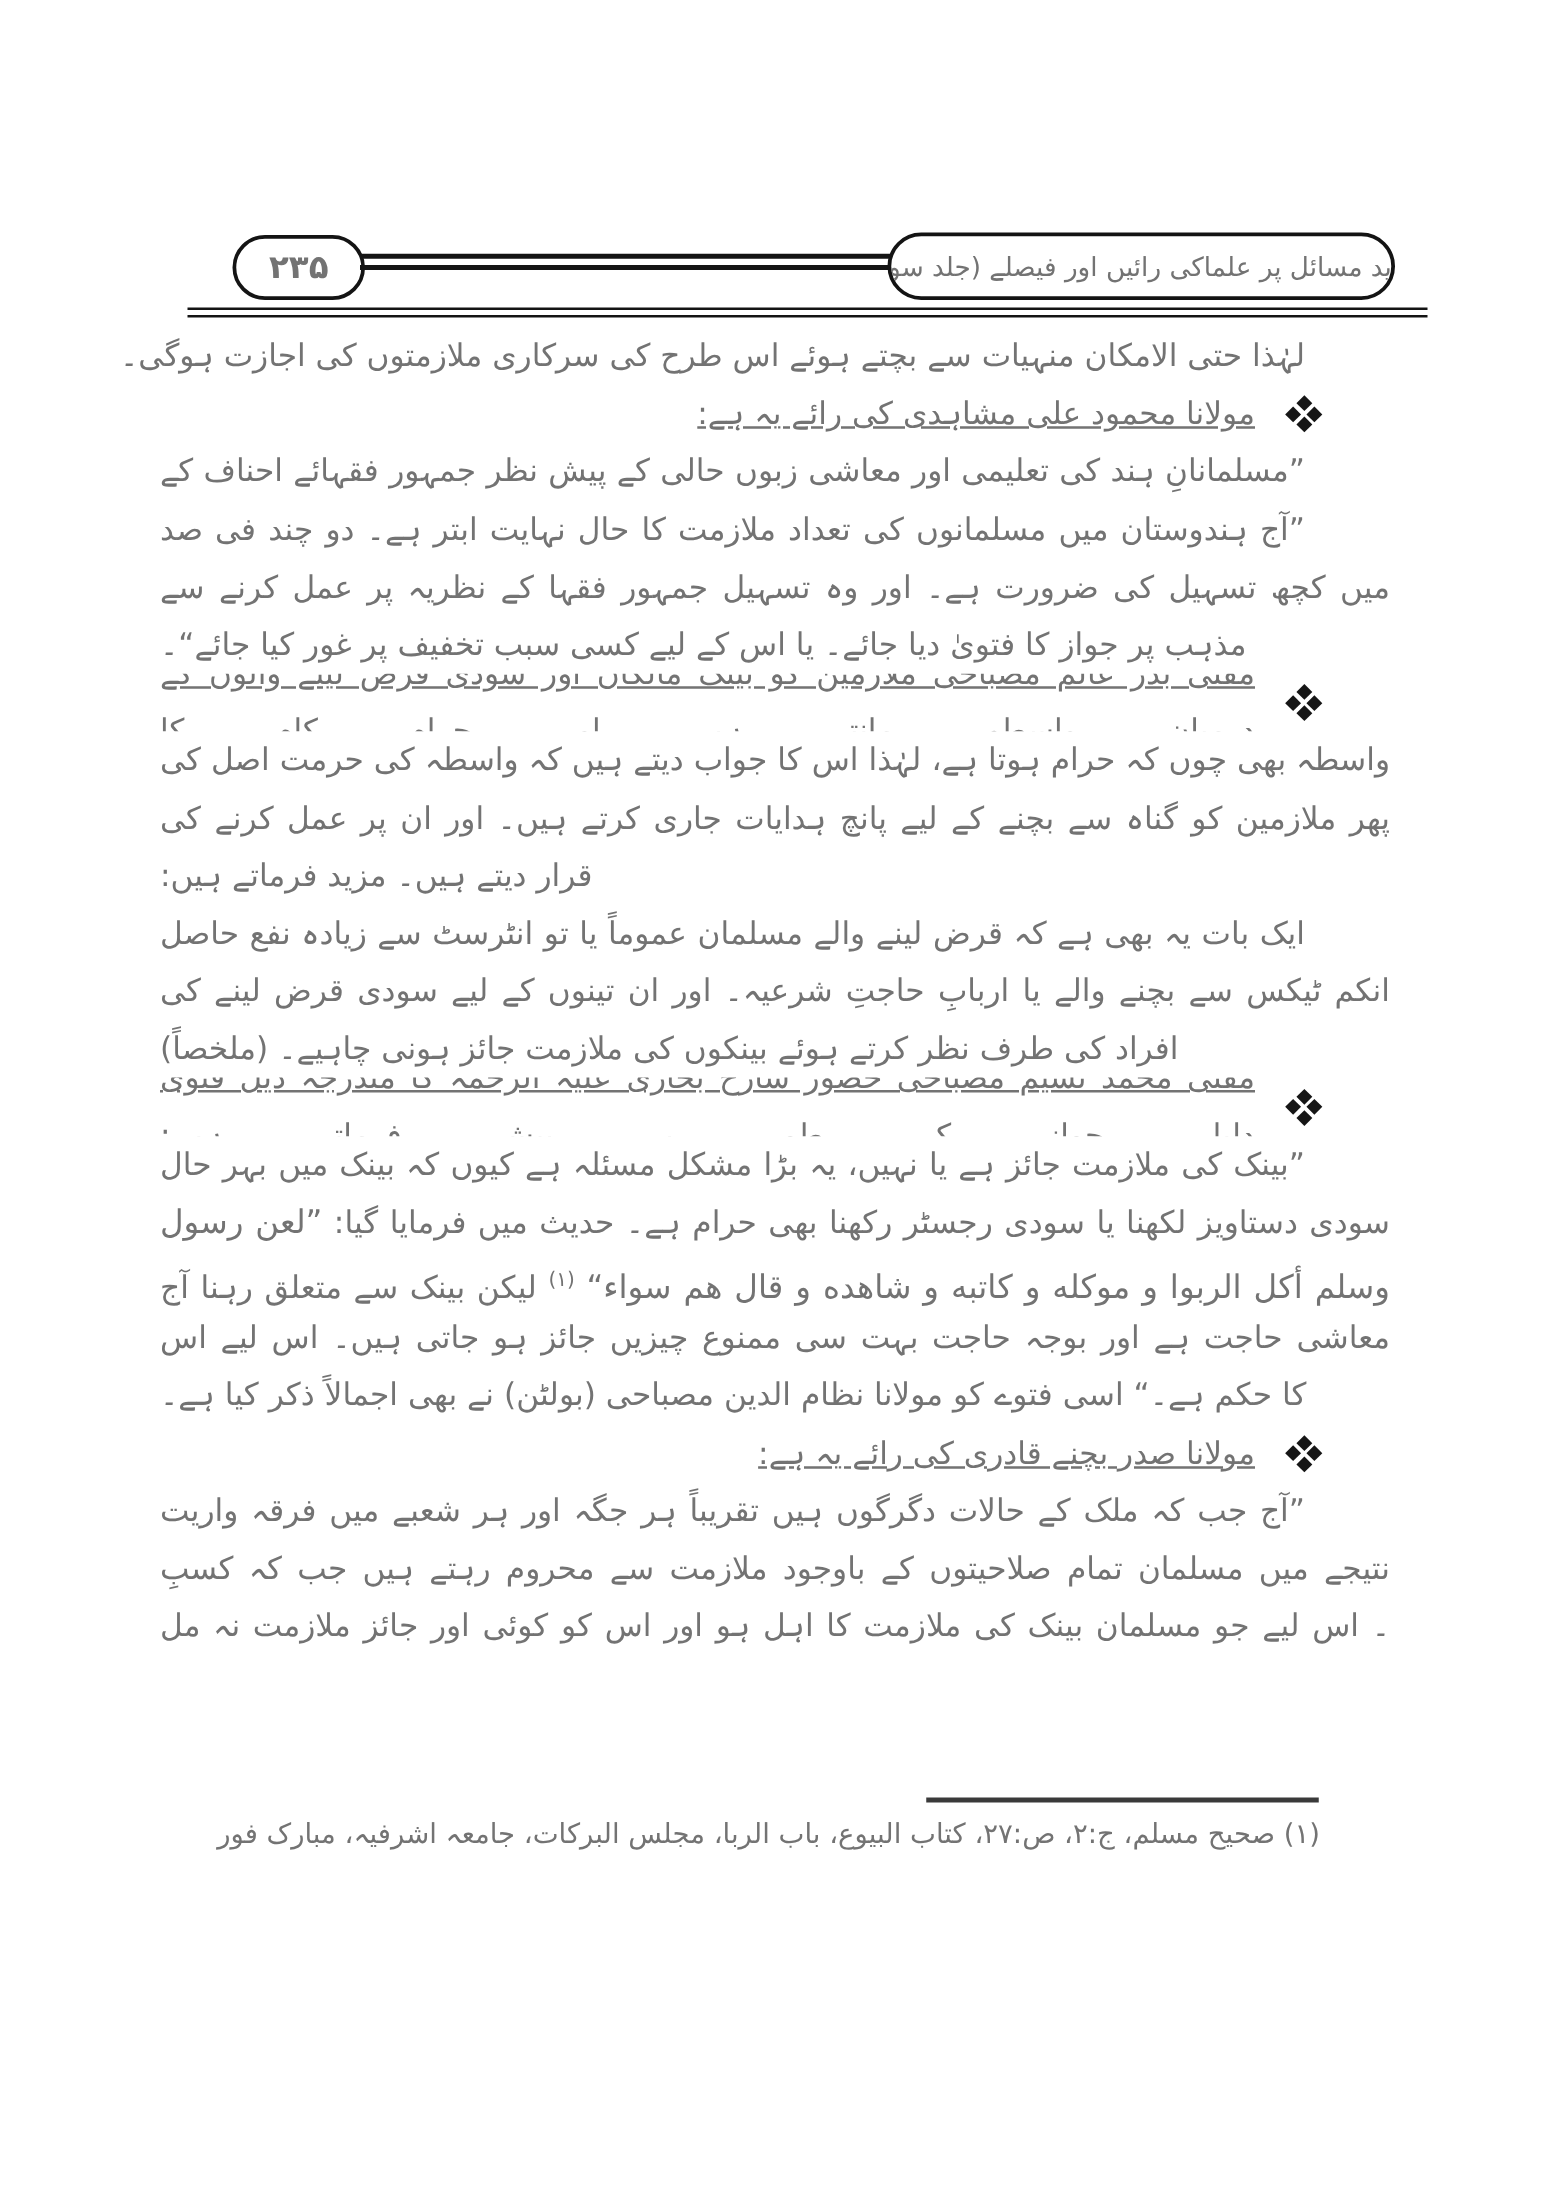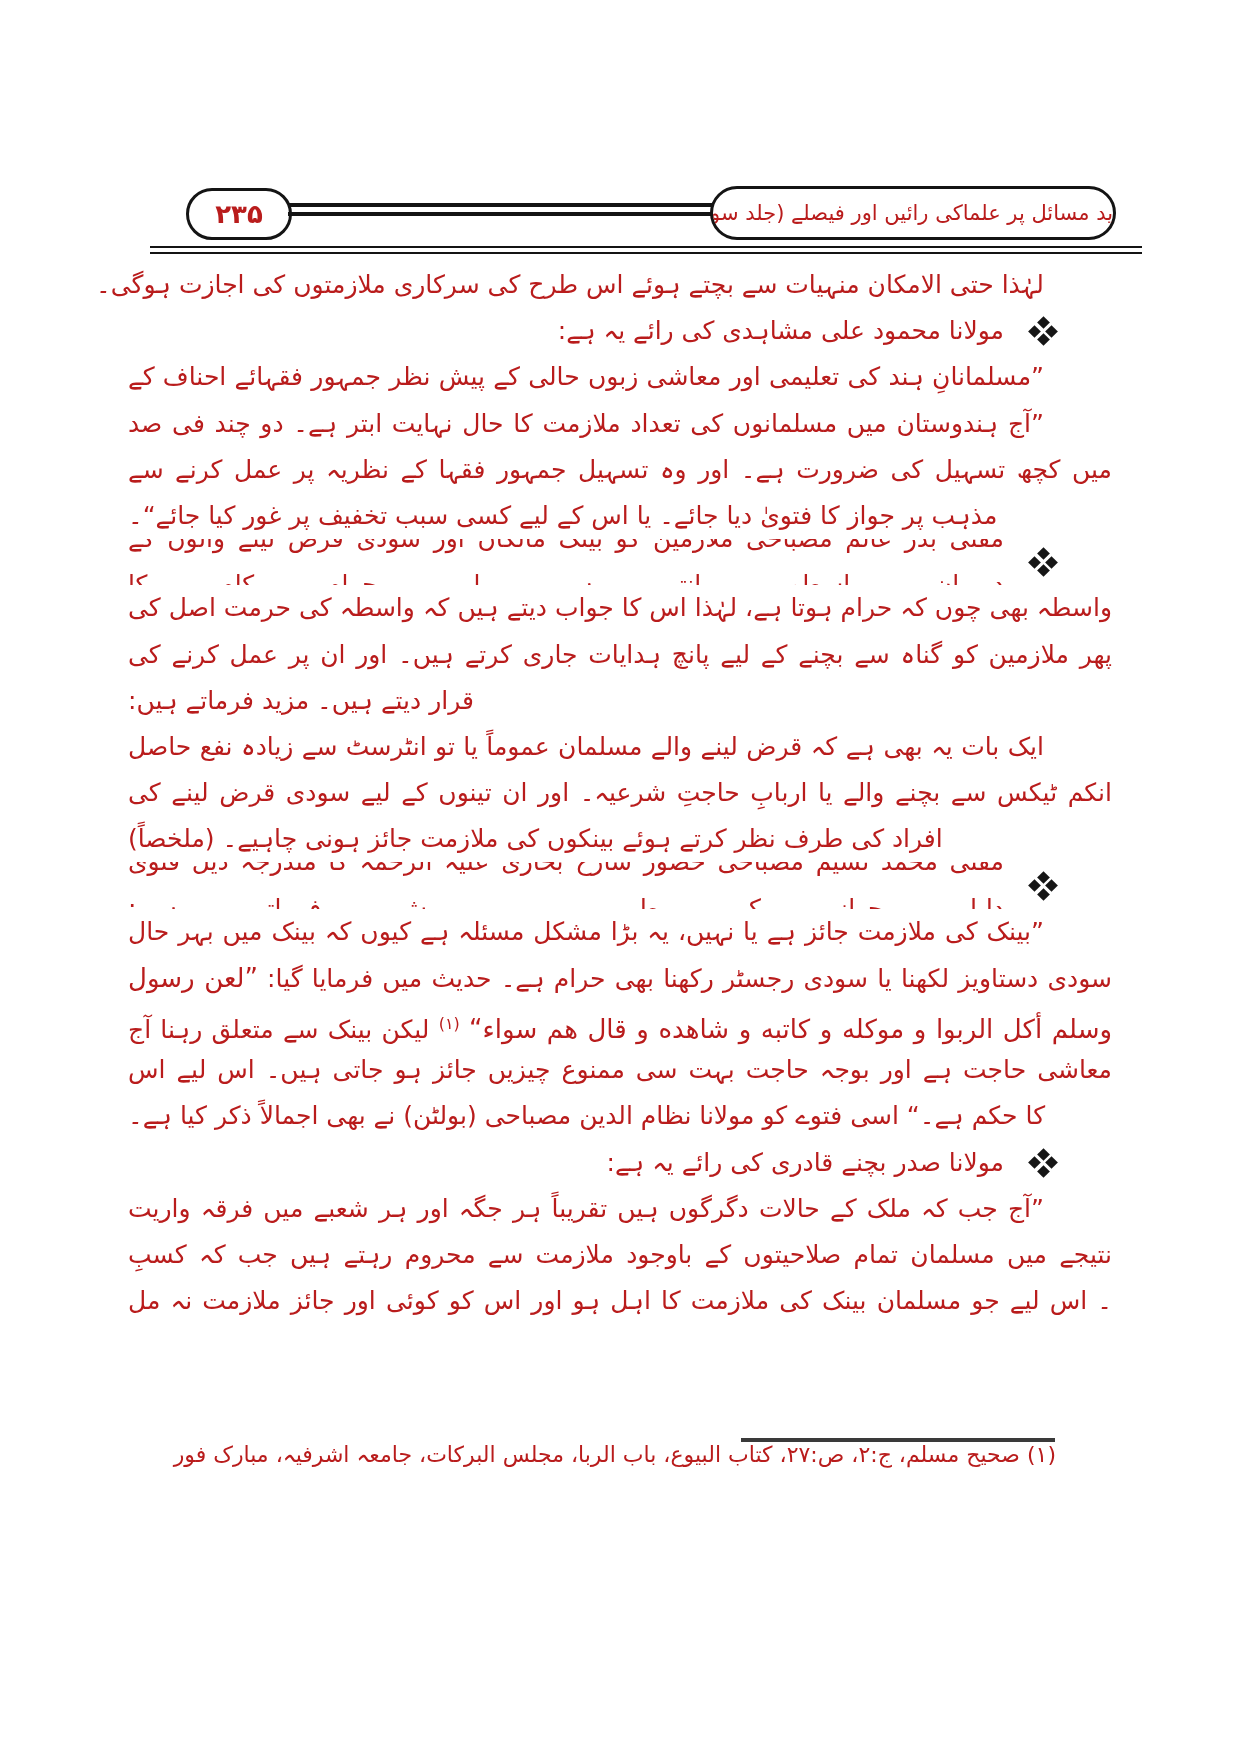--- a/index.html
+++ b/index.html
@@ -2,21 +2,21 @@
 <html lang="ur"><head>
 <meta charset="utf-8">
 <style>
   html,body{margin:0;padding:0;background:#e8e8e8;}
   .page{
     position:relative;
     width:1240px;height:1754px;
     margin:0 auto;
     background:#ffffff;
     font-family:"DejaVu Sans","Liberation Sans",sans-serif;
-    color:#b91c1c;
+    color:#737373;
     overflow:hidden;
   }
   
   .header{position:absolute;top:170px;left:0;width:1240px;height:92px;}
   .pagenum-box{
     position:absolute;left:186px;top:18px;width:100px;height:46px;
     border:3px solid #141414;border-radius:26px;
     display:flex;align-items:center;justify-content:center;
     font-size:26px;font-weight:bold;
   }
@@ -40,36 +40,36 @@
     position:absolute;top:262px;right:128px;width:984px;
     direction:rtl;
   }
   .ln{
     font-size:25px;line-height:46.2px;height:46.2px;
     white-space:nowrap;
     text-align:left;
   }
   .ln.j{white-space:normal;text-align:justify;text-align-last:justify;overflow:hidden;}
   .ln.ind{padding-right:68px;}
-  .bullet-line{display:flex;align-items:center;gap:26px;padding-right:56px;}
+  .bullet-line{display:flex;align-items:center;gap:26px;padding-right:56px;text-decoration:underline;}
   .bullet-line .txt{flex:0 1 auto;}
   .bullet-line.j .txt{flex:1 1 auto;text-align:justify;text-align-last:justify;white-space:normal;overflow:hidden;}
   
   .dmd{position:relative;width:26px;height:26px;flex:0 0 auto;}
   .dmd i{position:absolute;width:9px;height:9px;background:#161616;transform:rotate(45deg);}
   .dmd i:nth-child(1){left:8.5px;top:0;}
   .dmd i:nth-child(2){left:0;top:8.5px;}
   .dmd i:nth-child(3){left:17px;top:8.5px;}
   .dmd i:nth-child(4){left:8.5px;top:17px;}
   .ar{font-size:26px;}
   .fn-marker{font-size:16px;vertical-align:9px;}
   
   .footnote{position:absolute;top:1438px;right:128px;width:984px;direction:rtl;}
   .fn-rule{height:4px;width:314px;background:#3a3a3a;margin-right:57px;margin-left:auto;}
-  .fn-text{margin-top:0;padding-right:56px;font-size:22px;text-align:right;direction:rtl;}
+  .fn-text{margin-top:12px;padding-right:56px;font-size:22px;text-align:right;direction:rtl;}
 </style>
 </head>
 <body>
 
 <div class="page">
 
   <div class="header">
     <div class="pagenum-box">
       <span>۲۳۵</span>
     </div>

